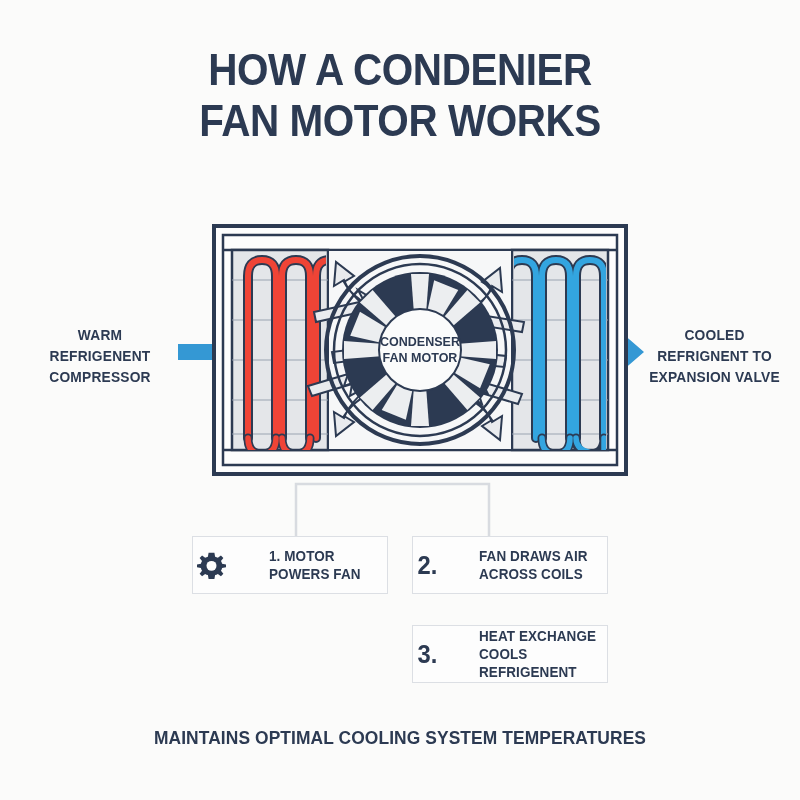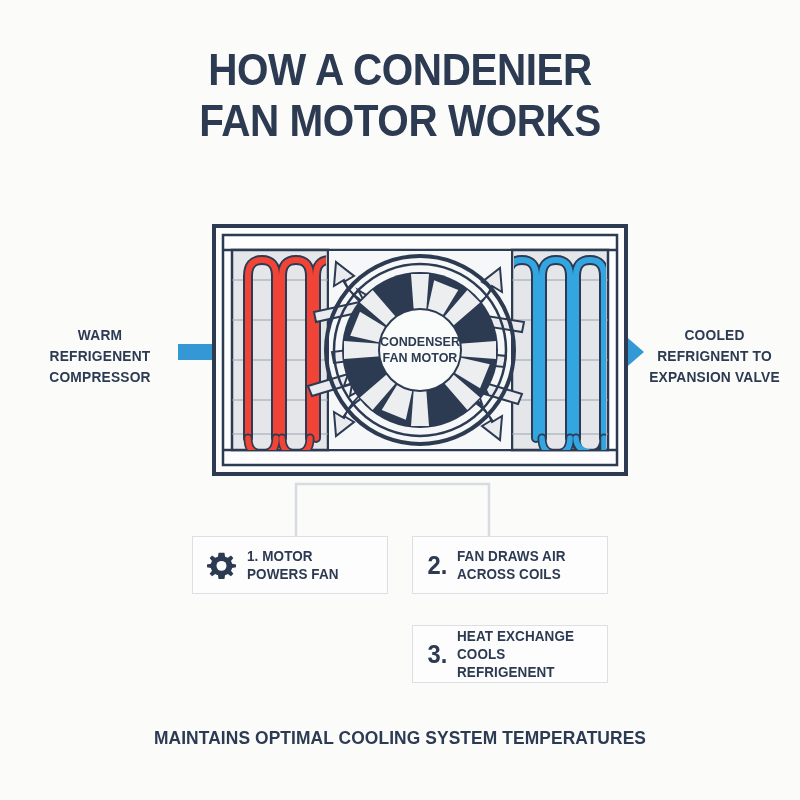--- a/index.html
+++ b/index.html
@@ -92,21 +92,22 @@
   }
 
   
   .step-box {
     position: absolute;
     box-sizing: border-box;
     border: 1.5px solid #dcdfe4;
     background: #fdfdfd;
     display: flex;
     align-items: center;
-    padding: 0 14px;
+    padding: 0 4px;
+    gap: 32px;
   }
   #step-1 { left: 192px; top: 536px; width: 196px; height: 58px; }
   #step-2 { left: 412px; top: 536px; width: 196px; height: 58px; }
   #step-3 { left: 412px; top: 625px; width: 196px; height: 58px; }
 
   .step-num {
     font-size: 25px;
     font-weight: bold;
     color: #2c3a52;
     margin-right: 9px;

